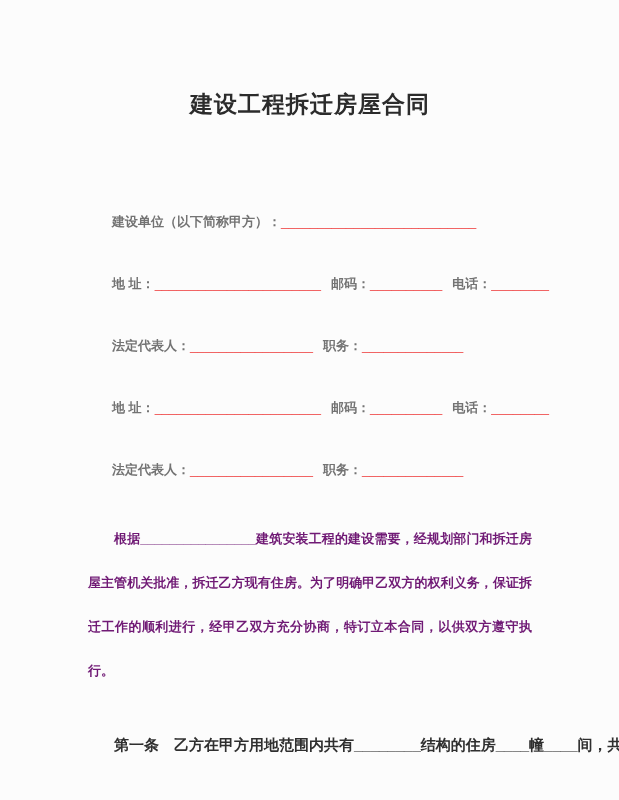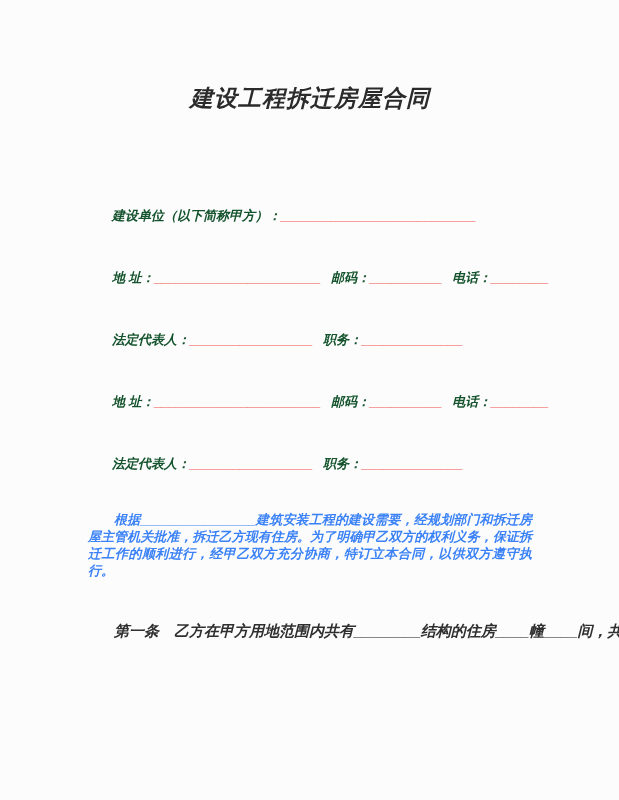--- a/index.html
+++ b/index.html
@@ -13,23 +13,22 @@
     height: 800px;
     background: #fcfcfc;
     overflow: hidden;
     color: #2f2f2f;
     font-family: "Liberation Sans", sans-serif;
     -webkit-font-smoothing: antialiased;
   }
   .content {
     position: absolute;
     left: 88px;
-    top: 11px;
+    top: 17px;
     width: 444px;
-    font-style: italic;
   }
   .title {
     margin: 73px 0 0 0;
     font-family: "Liberation Serif", serif;
     font-size: 23px;
     font-weight: bold;
     line-height: 30px;
     text-align: center;
     letter-spacing: 1px;
     color: #2b2b2b;
@@ -44,40 +43,40 @@
     white-space: nowrap;
   }
   .form-line.first {
     margin-top: 93px;
   }
   .form-line.last {
     margin-bottom: 0;
   }
   .lbl {
     font-weight: bold;
-    color: #14532d;
+    color: #737373;
     text-align: right;
   }
   .blank {
     font-weight: normal;
     color: #ef4444;
     letter-spacing: 0;
   }
   .gap {
     display: inline-block;
     width: 10px;
   }
   .preamble {
     margin: 38px 0 0 0;
     font-size: 13px;
     font-weight: bold;
-    line-height: 17px;
+    line-height: 44px;
     text-align: justify;
     text-indent: 26px;
-    color: #3b82f6;
+    color: #701a75;
   }
   .article {
     margin: 43px 0 0 0;
     font-size: 15px;
     font-weight: bold;
     line-height: 18px;
     text-indent: 26px;
     white-space: nowrap;
     color: #2f2f2f;
   }

